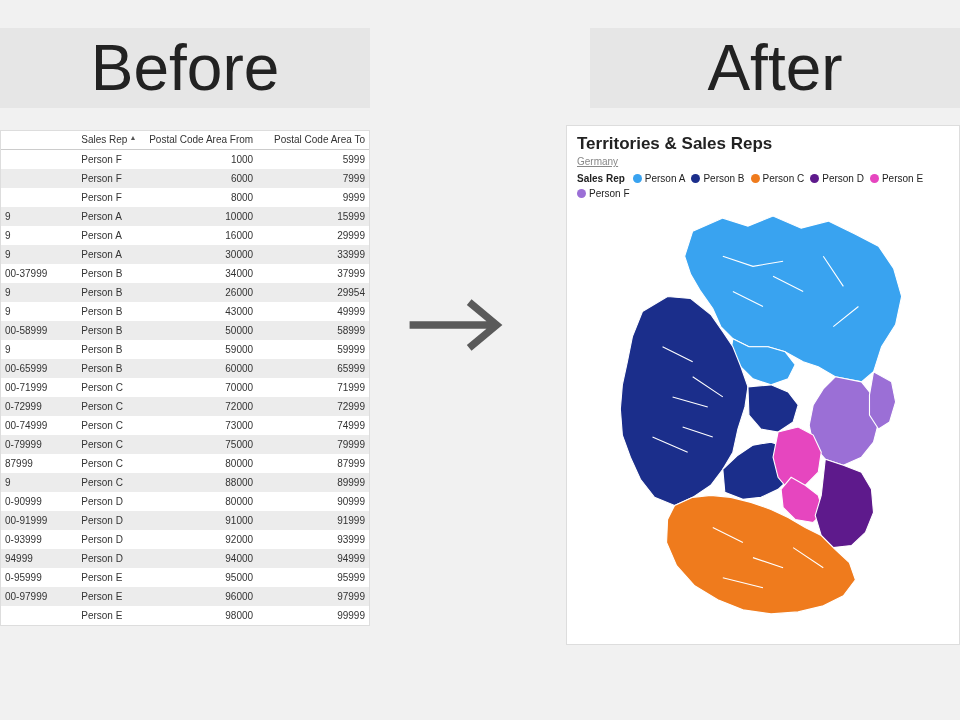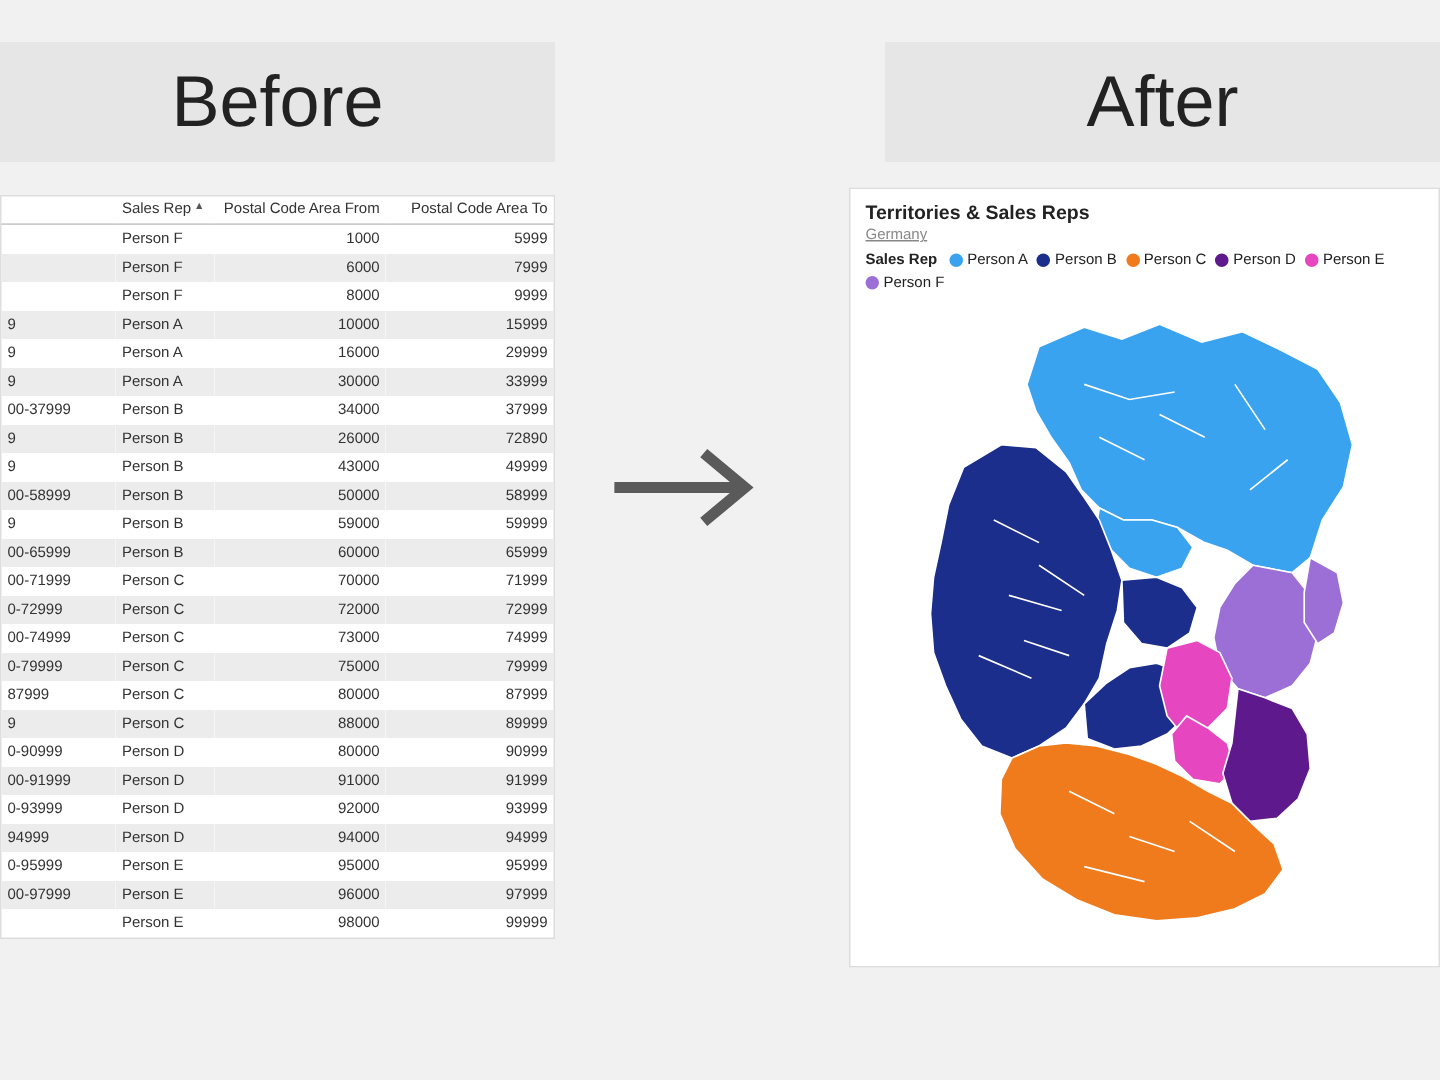--- a/index.html
+++ b/index.html
@@ -15,21 +15,21 @@
 
   
   .hdr {
     position: absolute;
     top: 28px;
     height: 80px;
     background: #e6e6e6;
     display: flex;
     align-items: center;
     justify-content: center;
-    font-size: 48px;
+    font-size: 64px;
     font-weight: 300;
     color: #222;
   }
   .hdr-before { left: 0; width: 370px; }
   .hdr-after  { right: 0; width: 370px; }
 
   
   .table-wrap {
     position: absolute;
     left: 0;
@@ -76,21 +76,21 @@
   .report {
     position: absolute;
     right: 0;
     top: 125px;
     width: 394px;
     height: 520px;
     background: #fff;
     border: 1px solid #ddd;
     padding: 8px 10px 6px 10px;
   }
-  .report-title { font-size: 13px; font-weight: 600; color:#222; }
+  .report-title { font-size: 17px; font-weight: 600; color:#222; }
   .report-sub   { font-size: 10px; color:#888; margin-top:2px;text-decoration:underline; }
   .legend { margin-top:6px; font-size:10px; color:#222; display:flex; flex-wrap:wrap; align-items:center; gap:4px 6px;}
   .legend-label { font-weight:600; margin-right:2px; }
   .swatch { display:inline-flex; align-items:center; gap:3px; }
   .swatch i { width:9px; height:9px; border-radius:50%; display:inline-block; }
   .map-canvas { position:absolute; left:0; right:0; top:70px; bottom:6px; }
   .map-canvas svg { width:100%; height:100%; }
   .reg { stroke:#ffffff; stroke-width:1.1; }
 </style>
 </head>
@@ -153,21 +153,21 @@
         <tr>
           <td>00-37999</td>
           <td>Person B</td>
           <td class="num">34000</td>
           <td class="num">37999</td>
         </tr>
         <tr>
           <td>9</td>
           <td>Person B</td>
           <td class="num">26000</td>
-          <td class="num">72890</td>
+          <td class="num">29954</td>
         </tr>
         <tr>
           <td>9</td>
           <td>Person B</td>
           <td class="num">43000</td>
           <td class="num">49999</td>
         </tr>
         <tr>
           <td>00-58999</td>
           <td>Person B</td>

